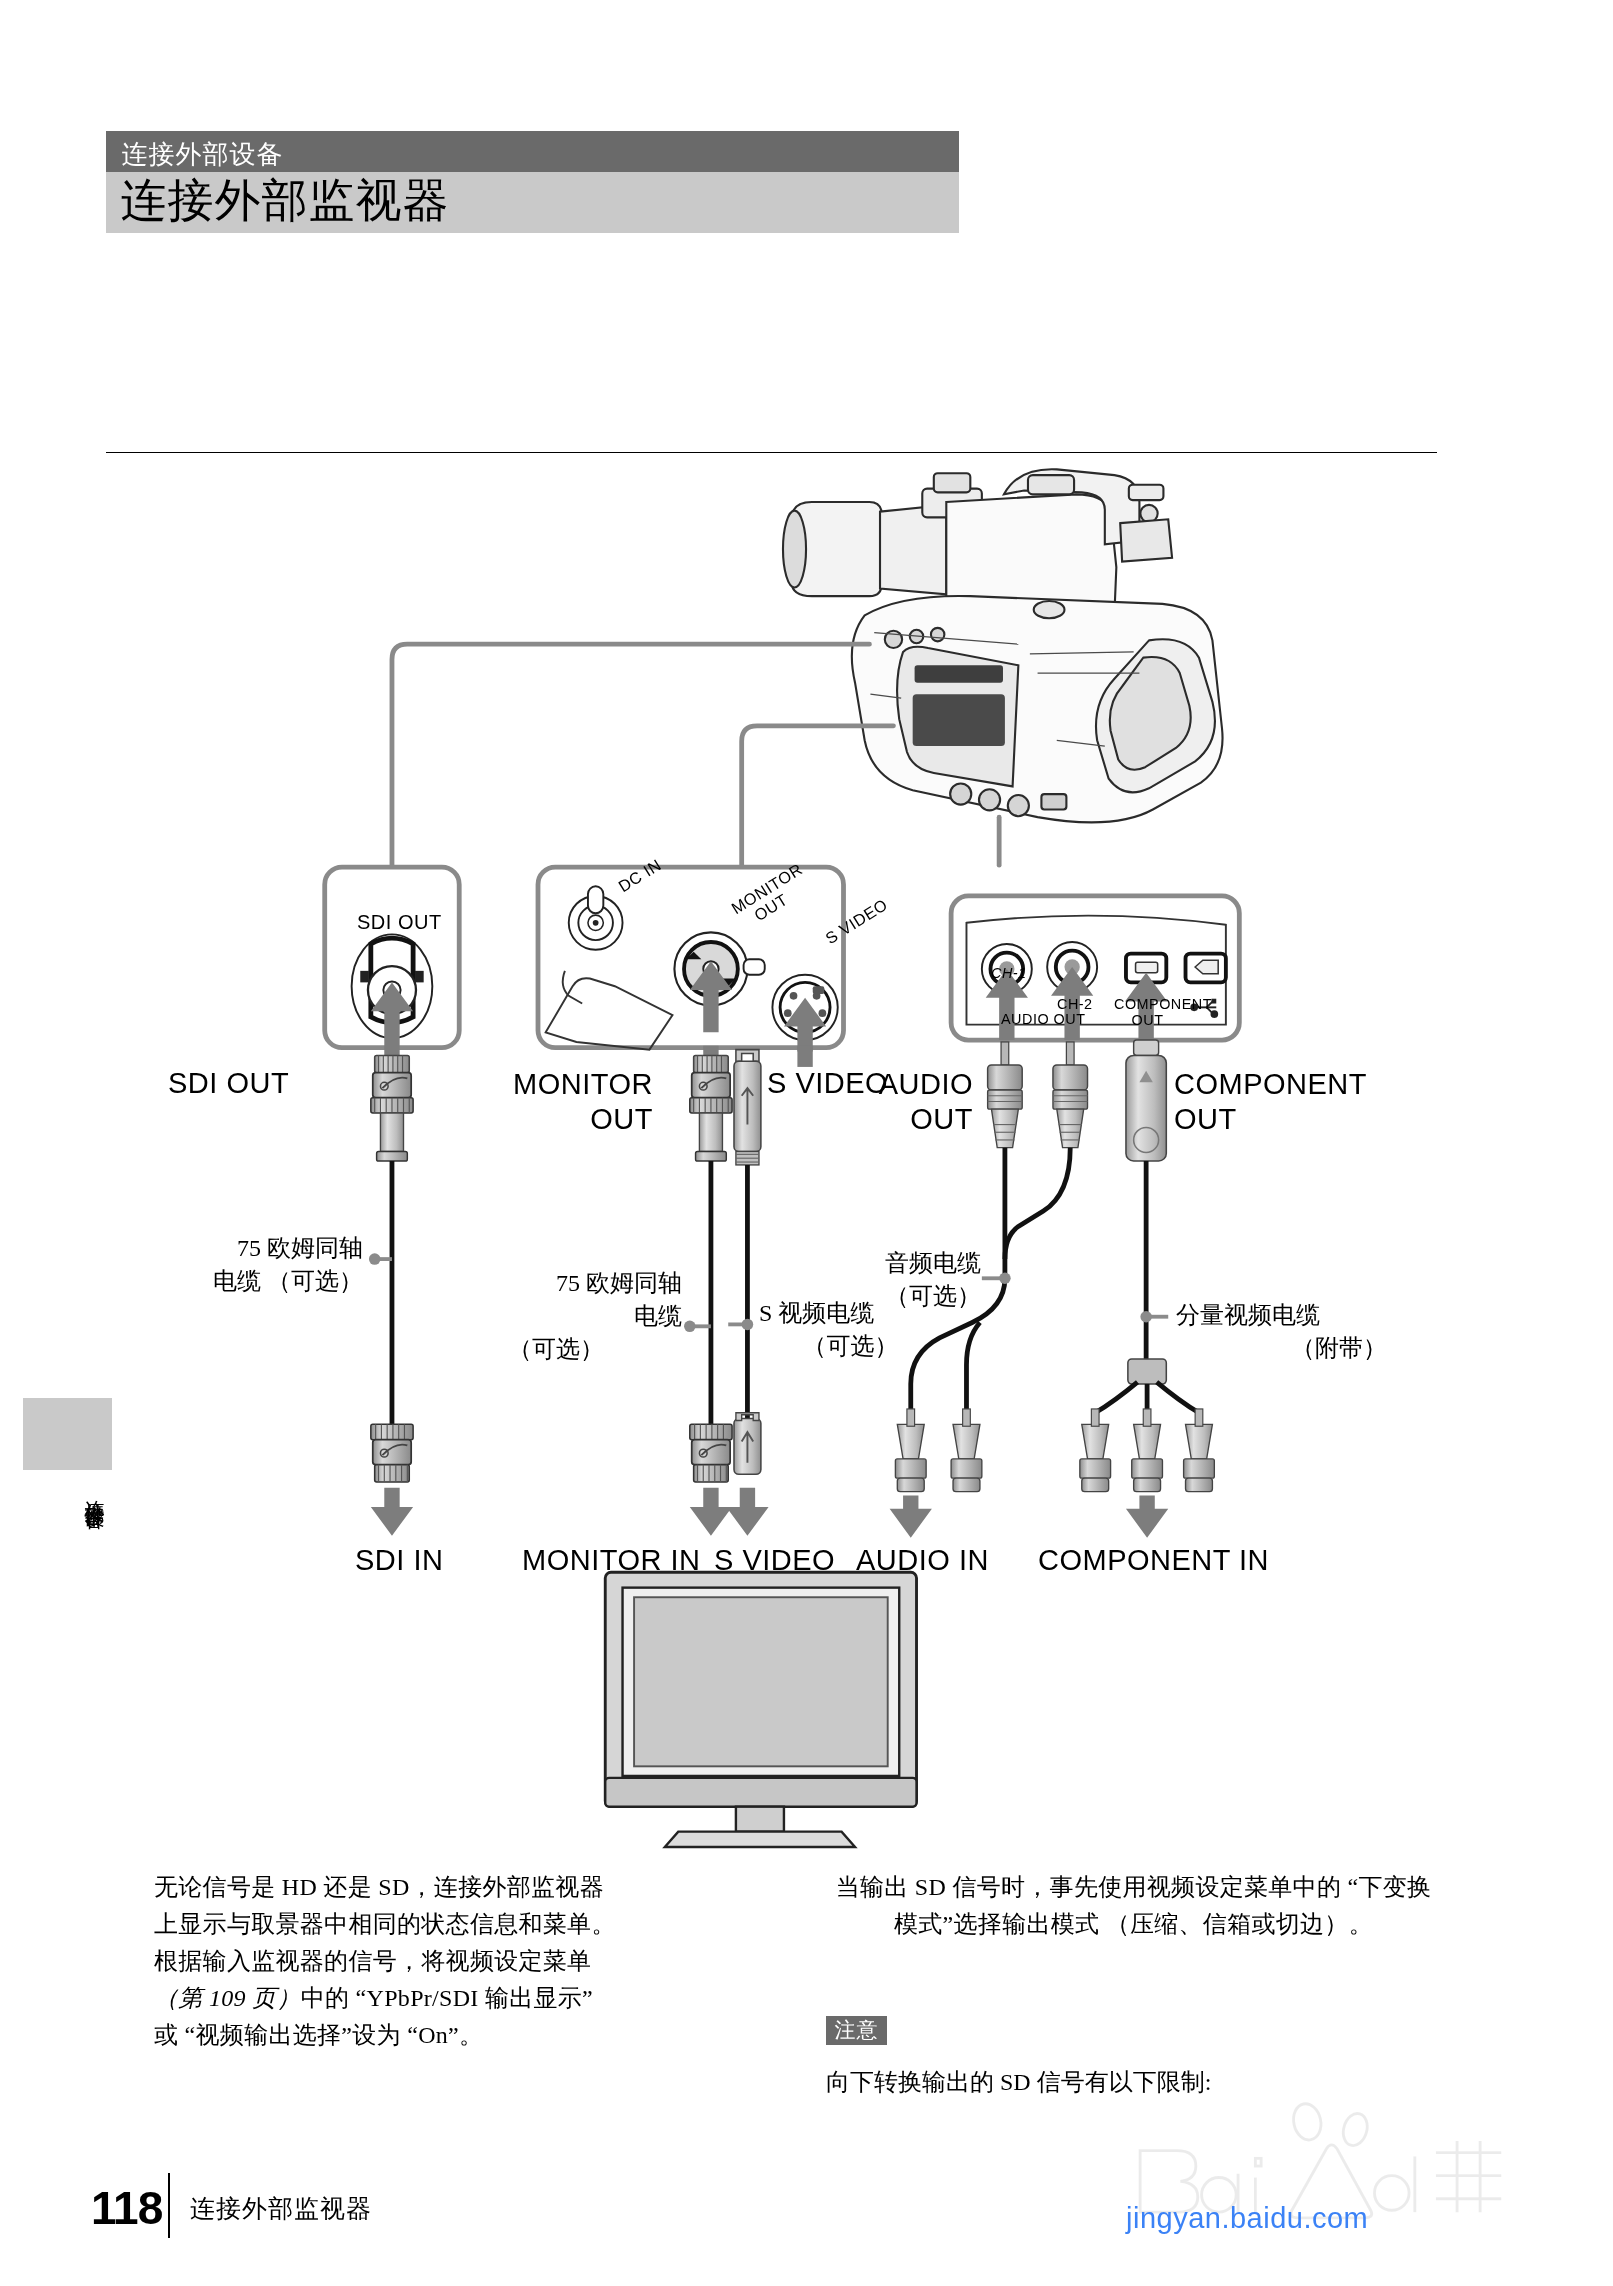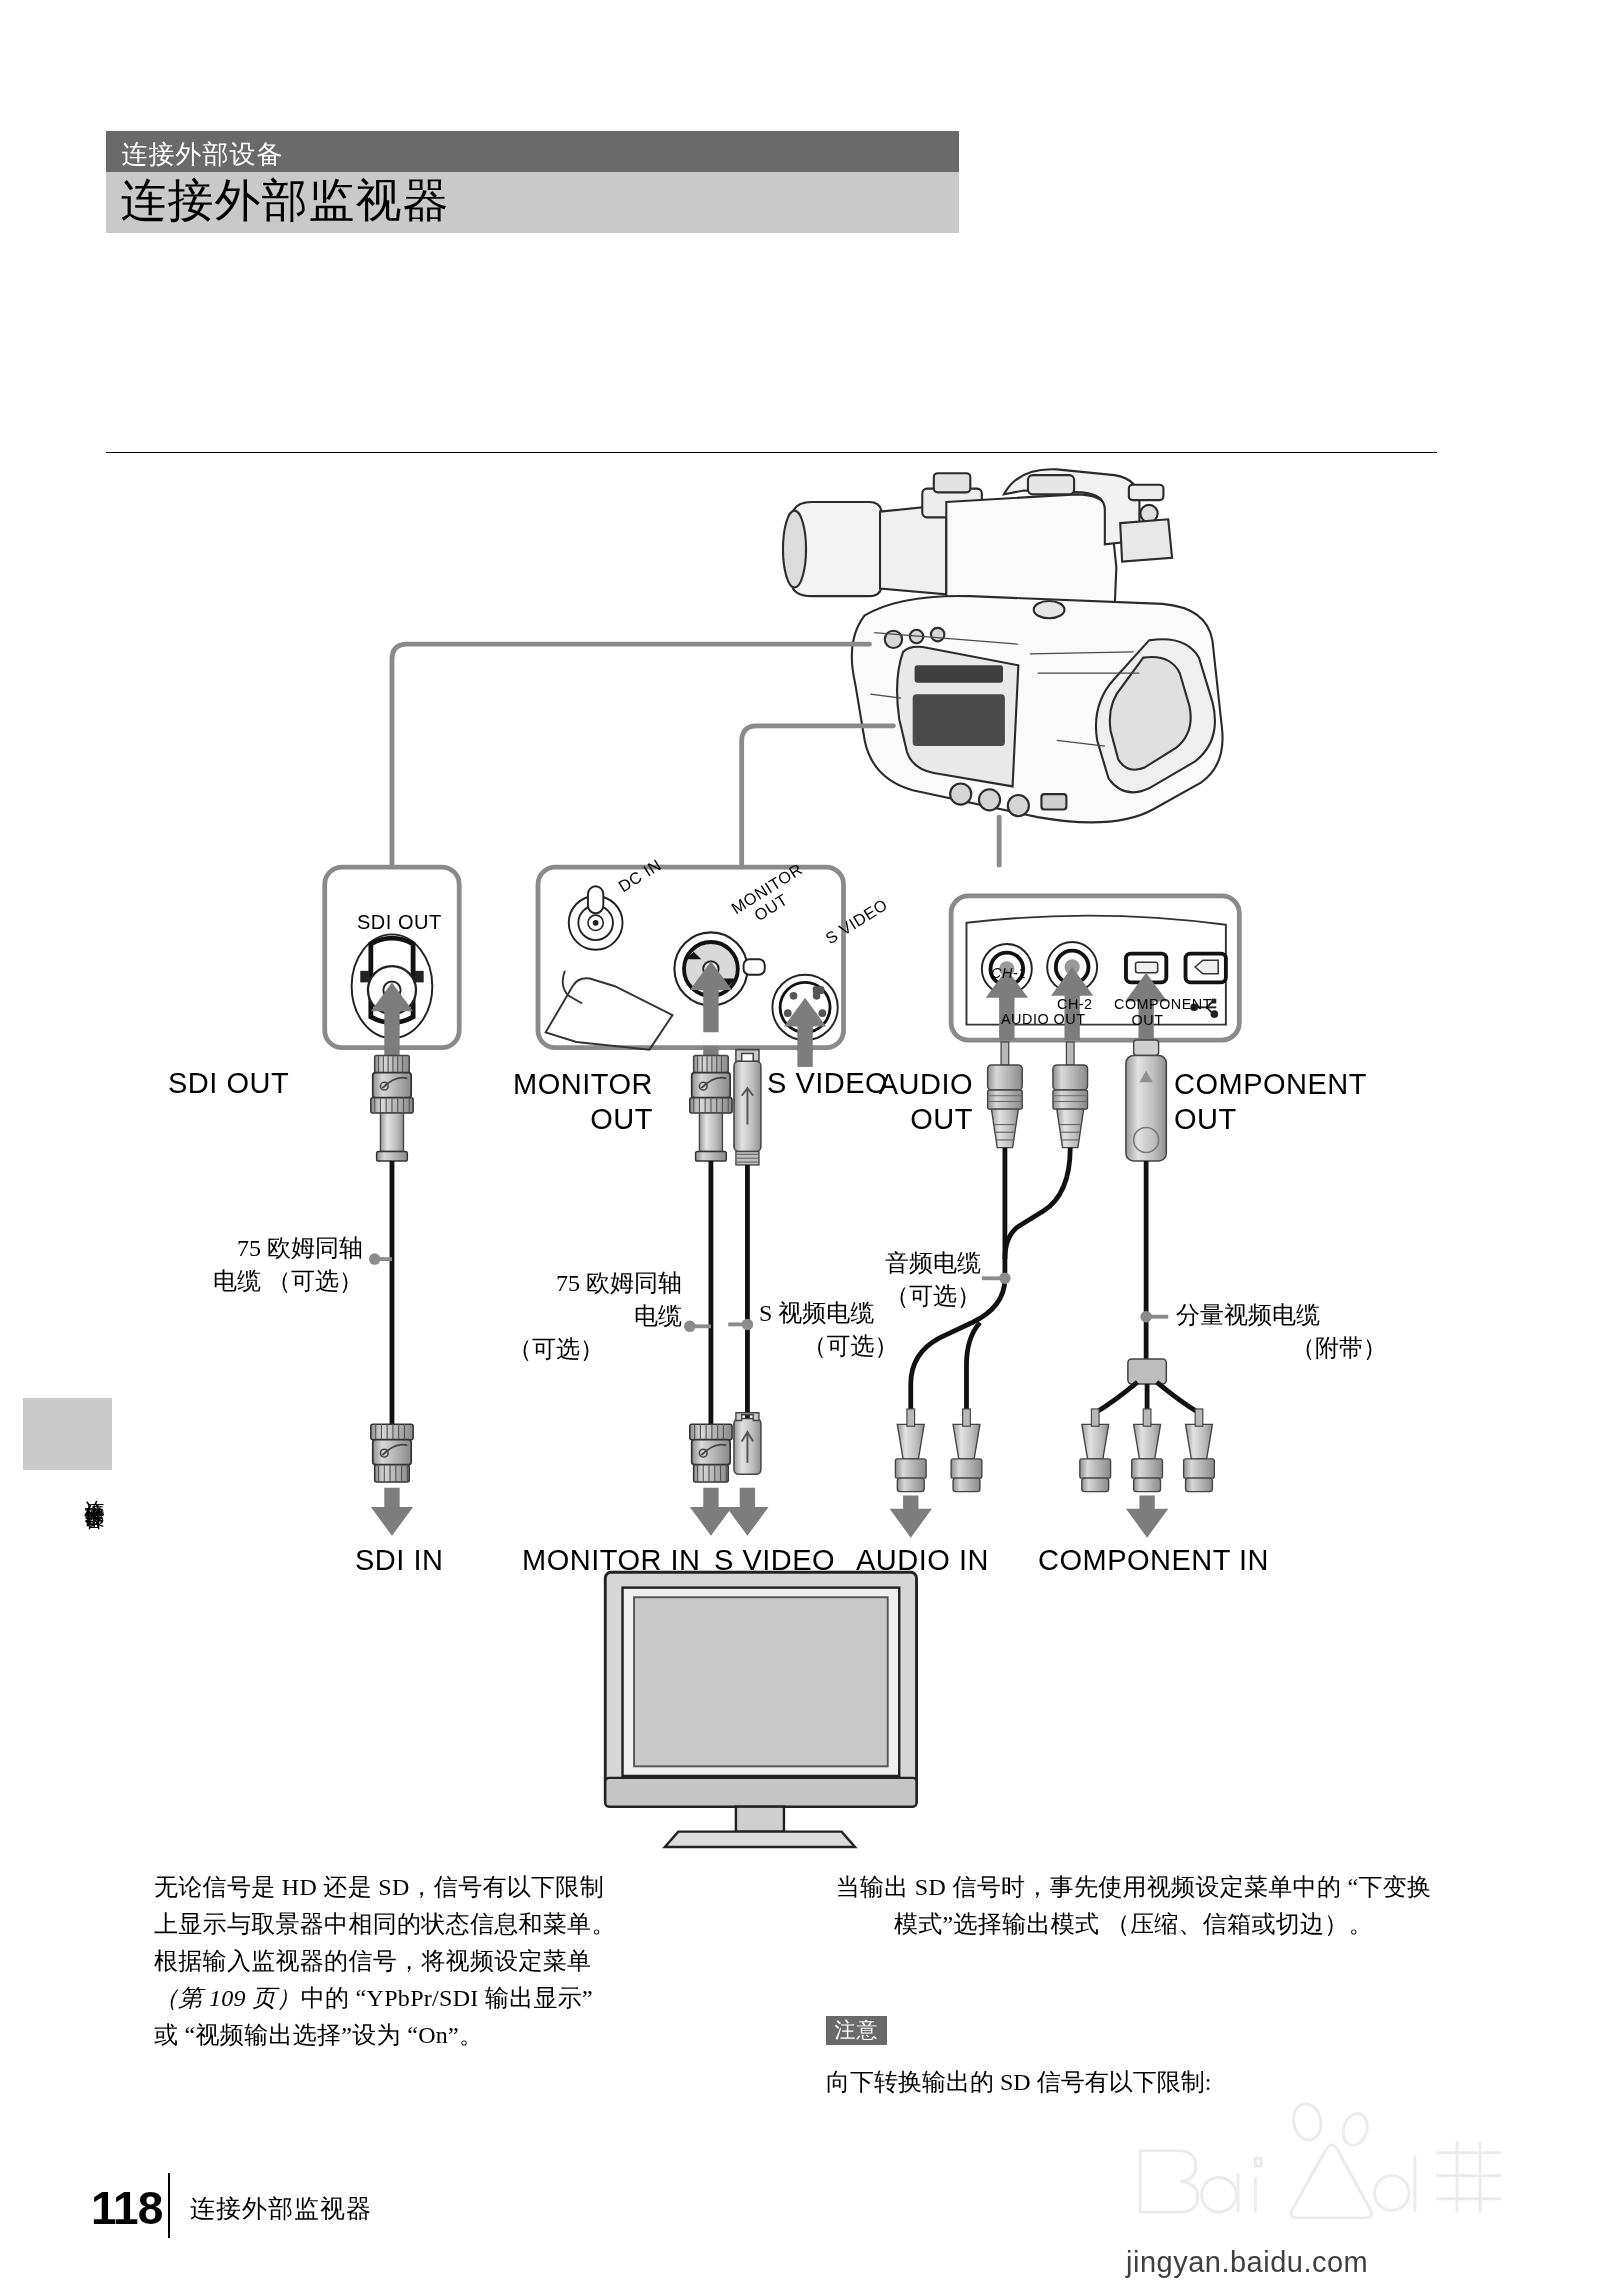--- a/index.html
+++ b/index.html
@@ -165,23 +165,22 @@
     height: 168px;
     pointer-events: none;
     opacity: 0.22;
   }
   .wm-sub {
     position: absolute;
     left: 1126px;
     top: 2202px;
     font-family: "Liberation Sans", "DejaVu Sans", sans-serif;
     font-size: 29px;
-    color: #404040;
+    color: #3b82f6;
     letter-spacing: 0.5px;
-    margin-top: 44px;
   }
 
   
   .diagram {
     position: absolute;
     left: 0;
     top: 452px;
     width: 1614px;
     height: 1422px;
   }
@@ -658,21 +657,21 @@
     </div>
 
     <div class="dlabel" style="left:355px; top:1092px;">SDI IN</div>
     <div class="dlabel" style="left:522px; top:1092px;">MONITOR IN</div>
     <div class="dlabel" style="left:714px; top:1092px;">S VIDEO</div>
     <div class="dlabel" style="left:856px; top:1092px;">AUDIO IN</div>
     <div class="dlabel" style="left:1038px; top:1092px;">COMPONENT IN</div>
   </div>
 
   <div class="col col-left">
-    <div>无论信号是 HD 还是 SD，信号有以下限制</div>
+    <div>无论信号是 HD 还是 SD，连接外部监视器</div>
     <div>上显示与取景器中相同的状态信息和菜单。</div>
     <div>根据输入监视器的信号，将视频设定菜单</div>
     <div>
       <span class="ital">（第 109 页）</span><span>中的 “YPbPr/SDI 输出显示”</span>
     </div>
     <div>或 “视频输出选择”设为 “On”。</div>
   </div>
 
   <div class="col col-right">
     <div>当输出 SD 信号时，事先使用视频设定菜单中的 “下变换模式”选择输出模式 （压缩、信箱或切边）。</div>

